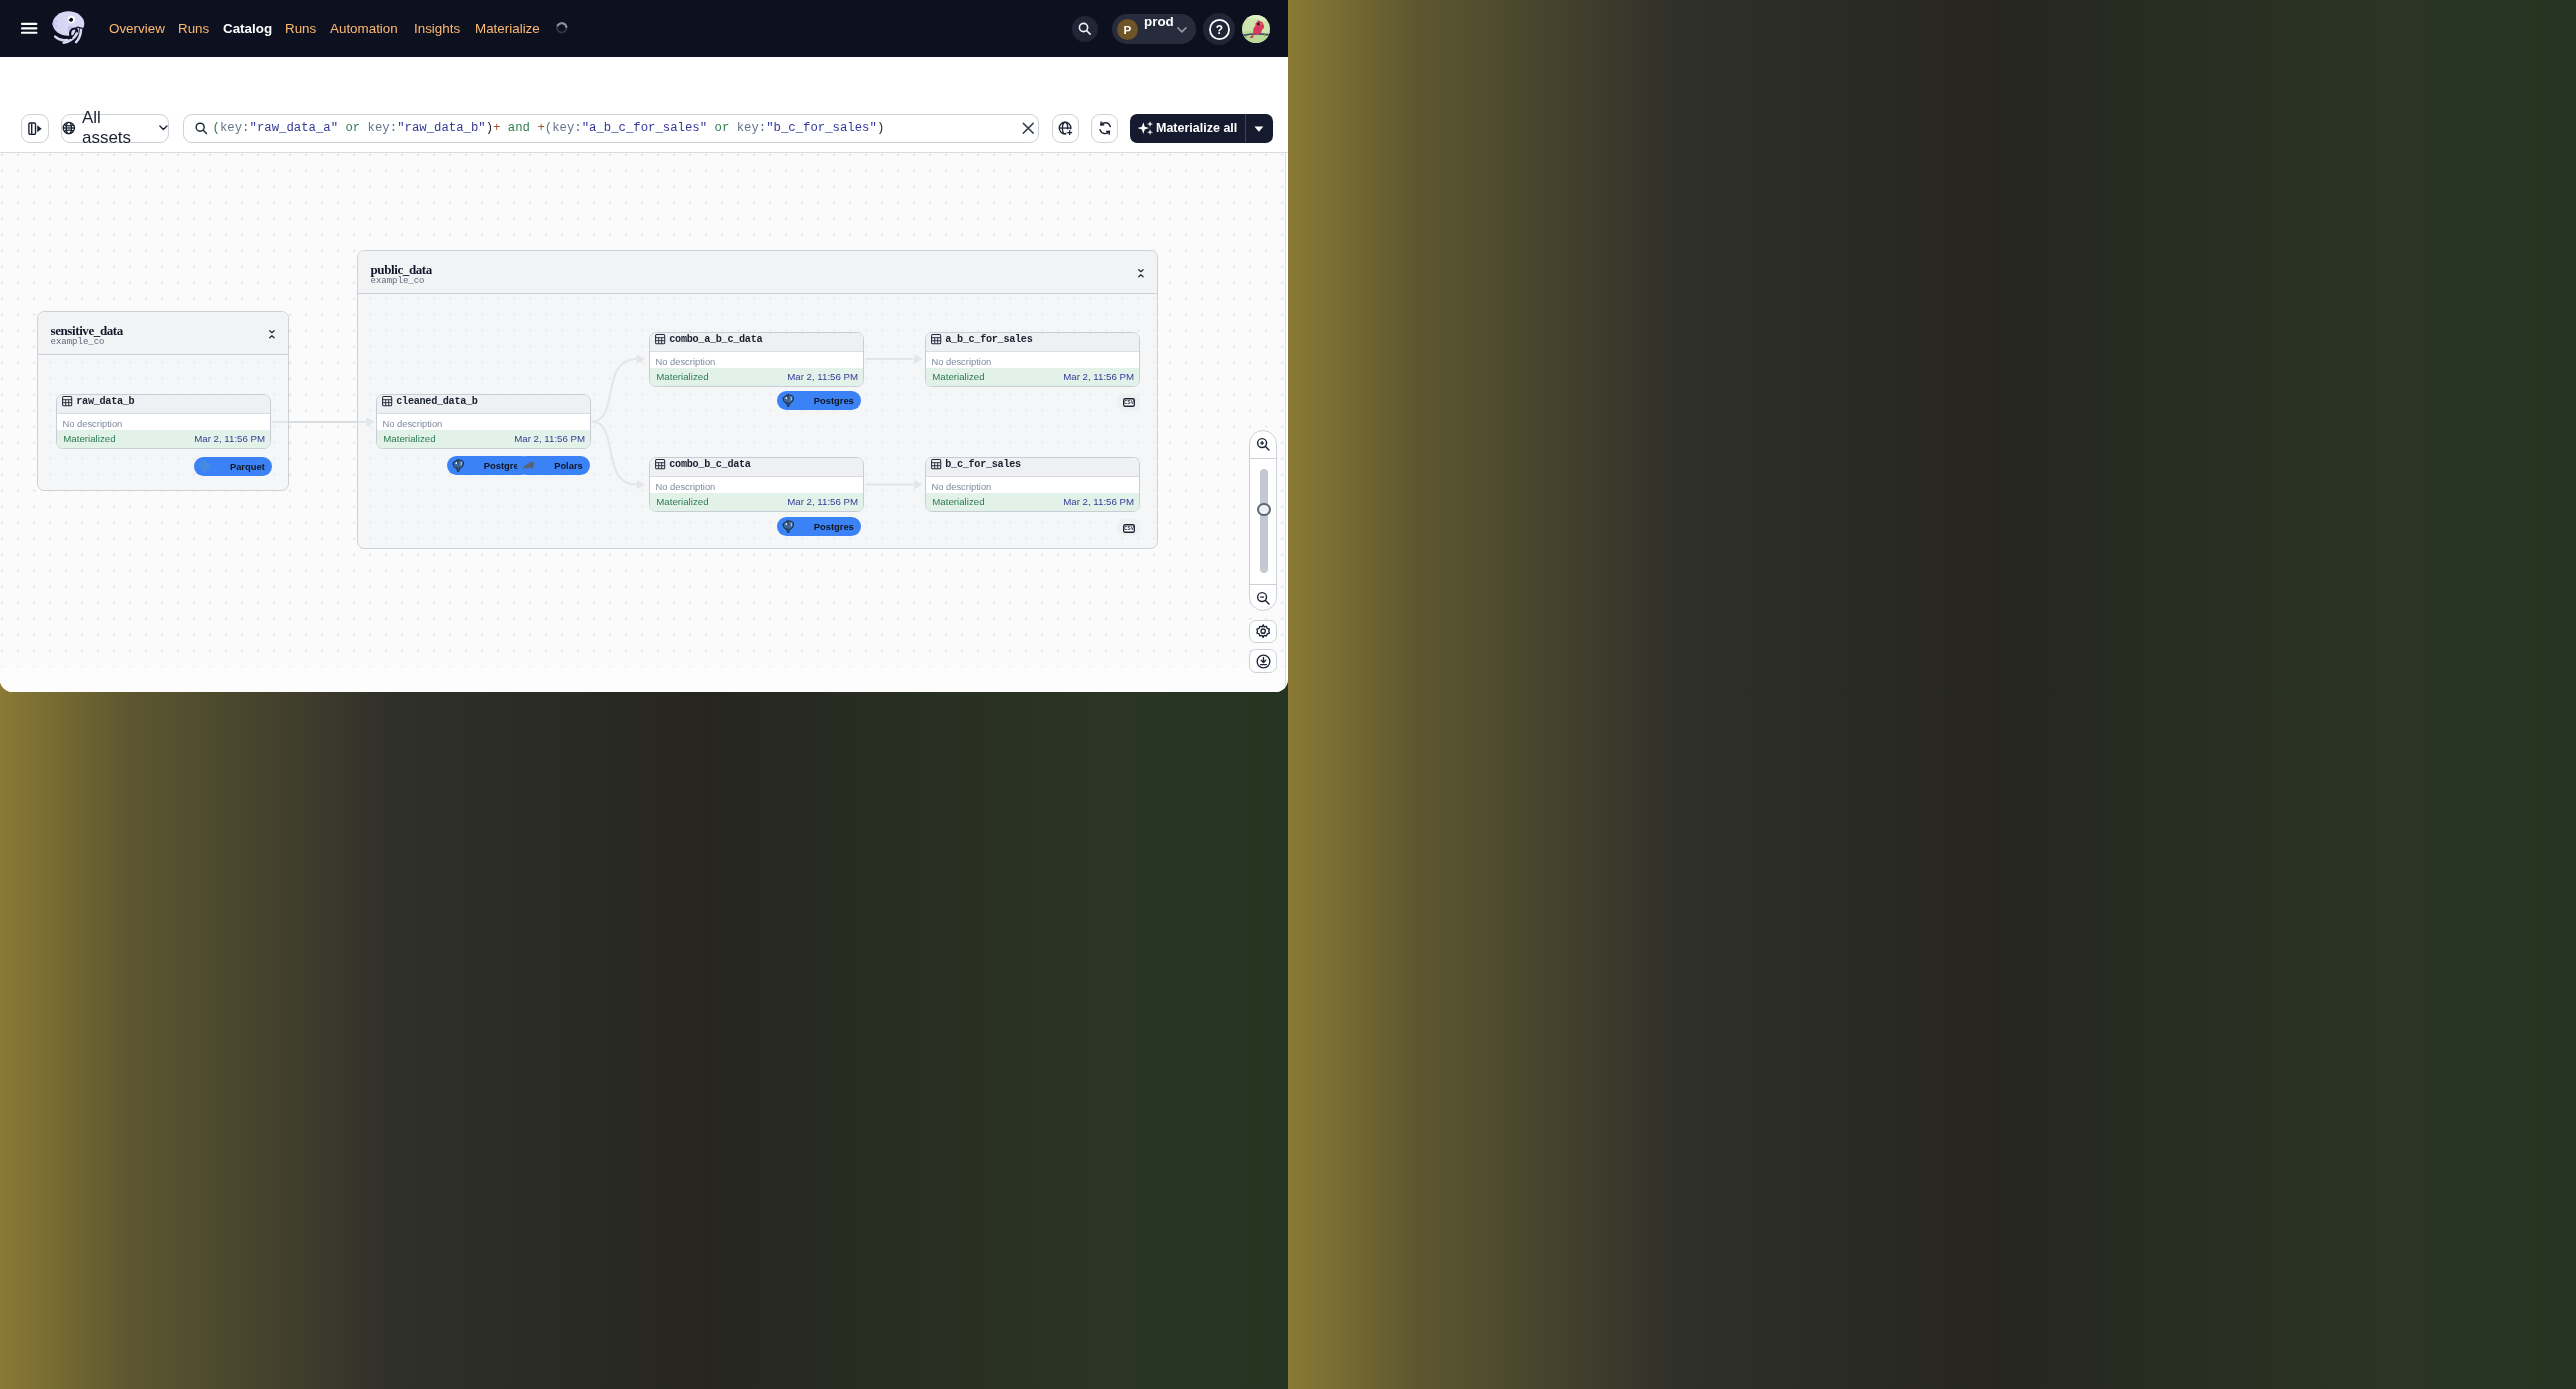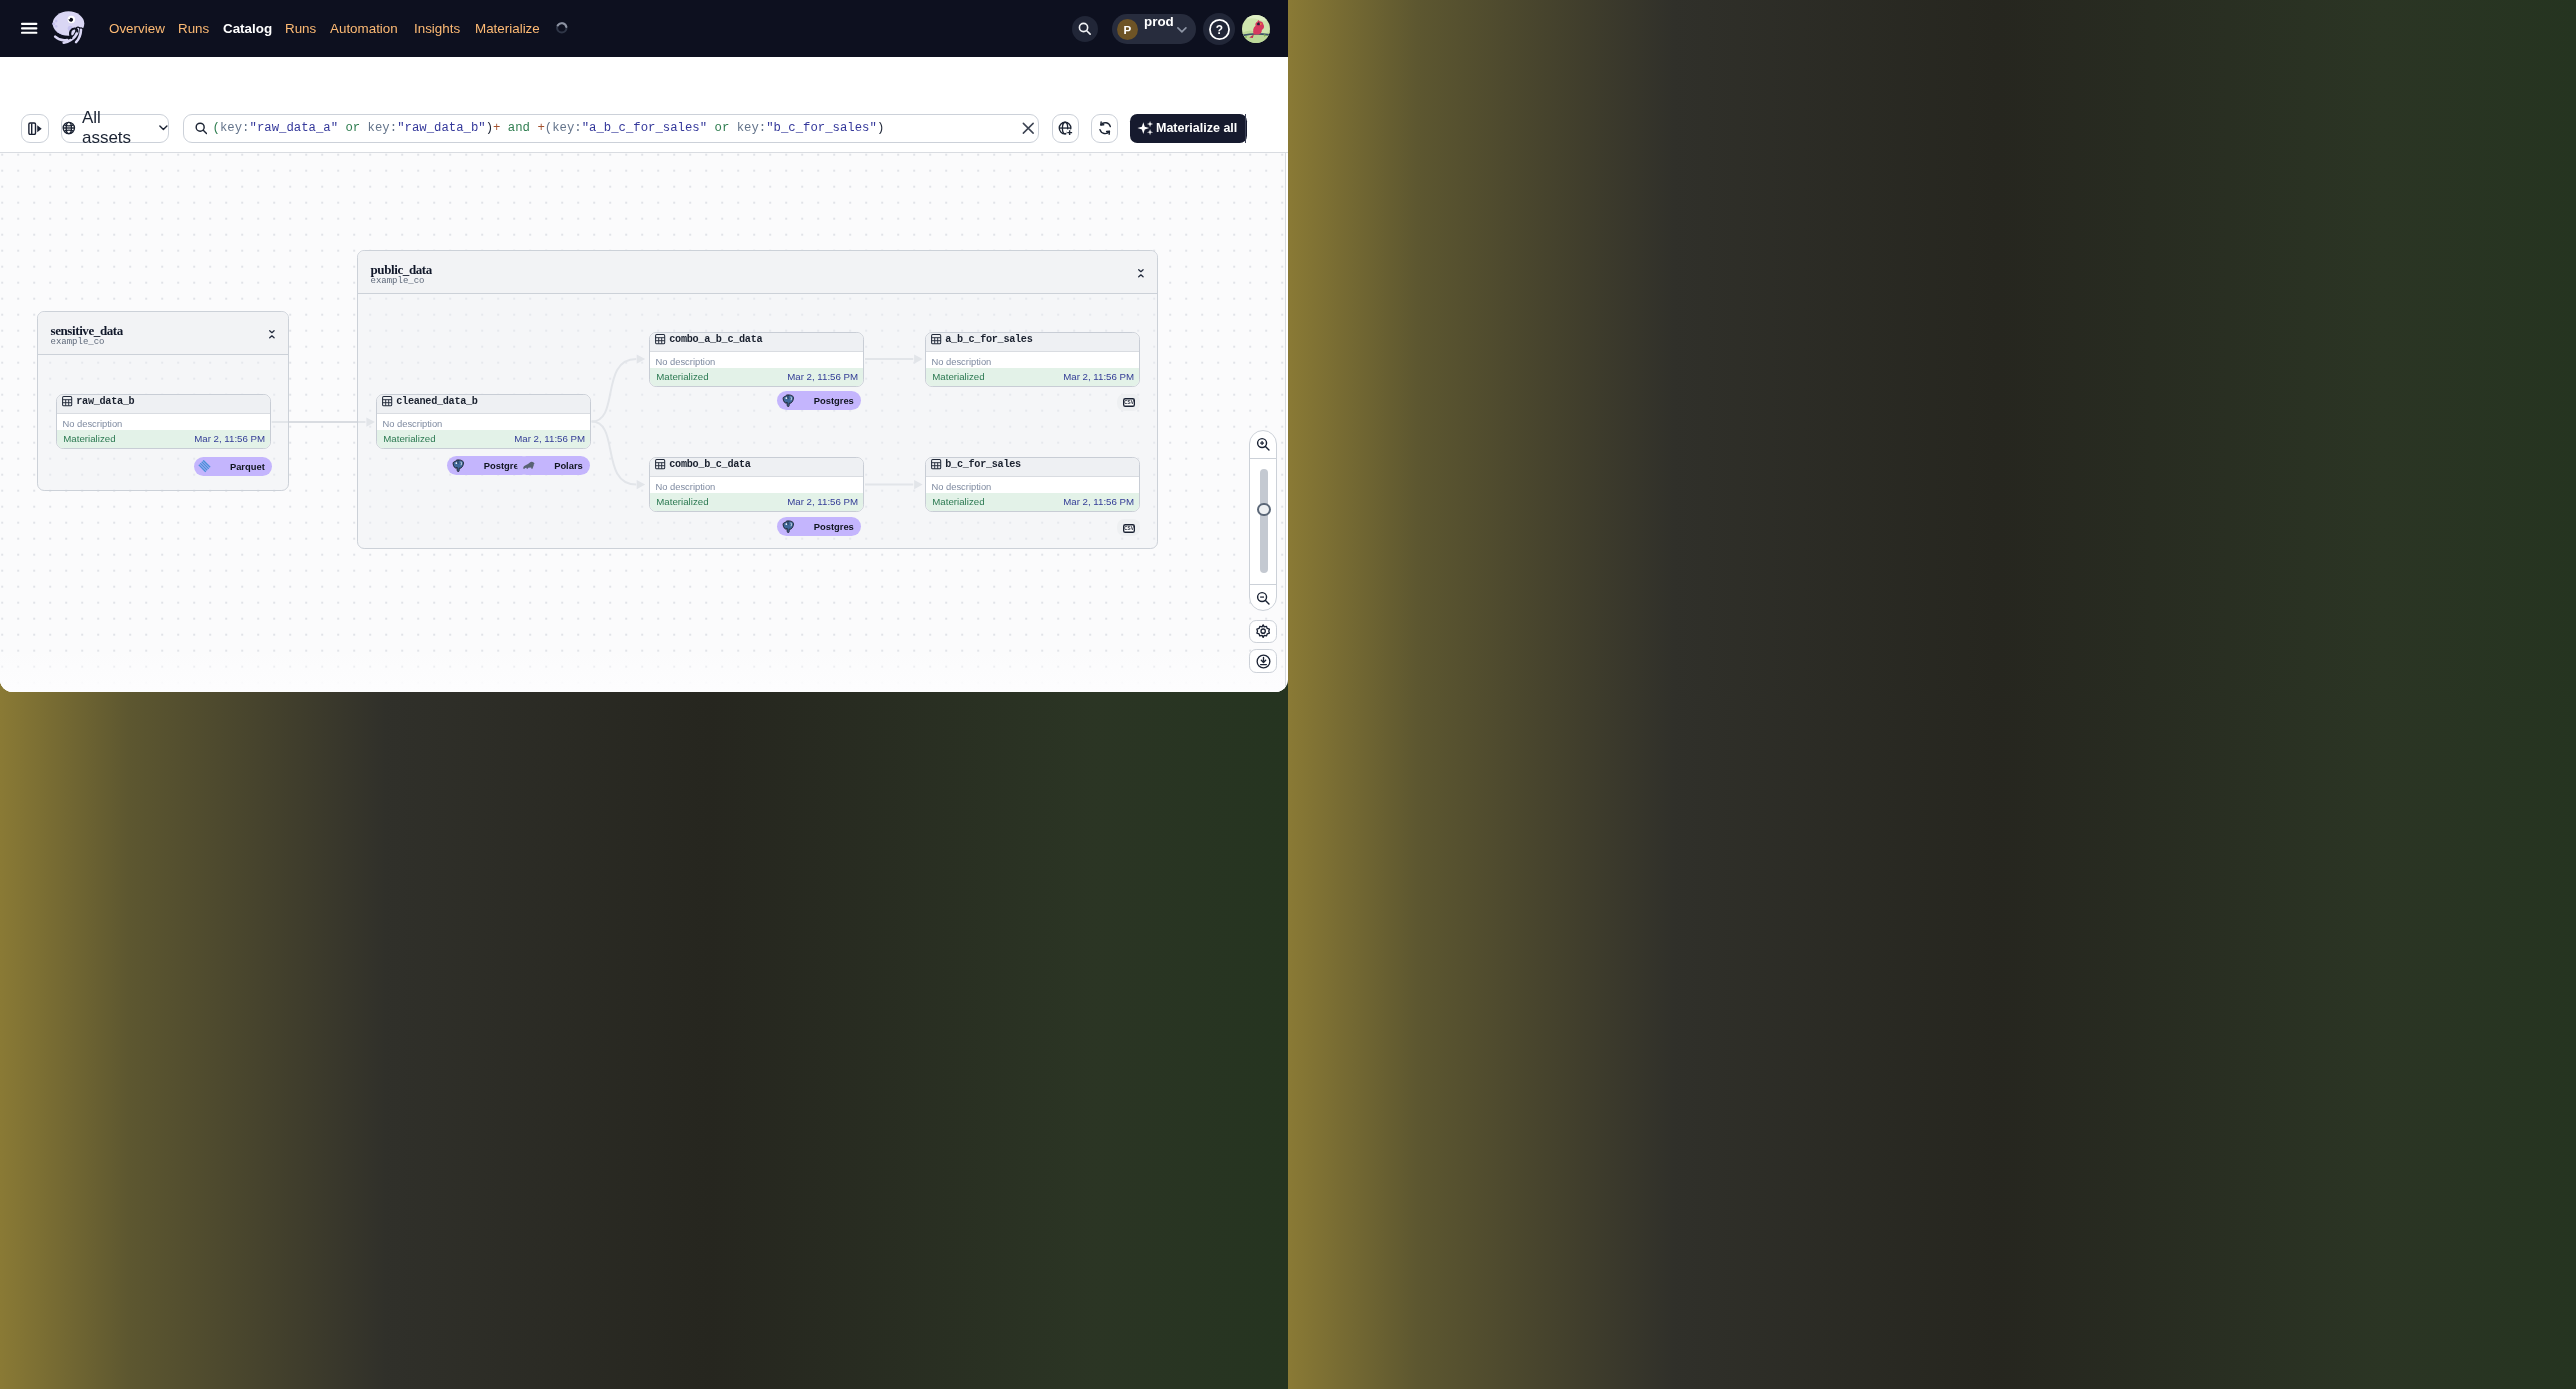--- a/index.html
+++ b/index.html
@@ -41,21 +41,21 @@
   .node { position:absolute; width:215px; height:55px; border:0.9px solid #c8cdd5; border-radius:7.2px; background:#fff; }
   .node-head { position:absolute; left:0; top:0; width:100%; height:19px; background:#eef0f3; border-bottom:0.9px solid #d9dce1; border-radius:6.3px 6.3px 0 0;
     display:flex; align-items:flex-start; padding:1.3px 0 0 5.4px; gap:3.6px; }
   .node-title { font-family:"Liberation Mono", monospace; font-weight:700; font-size:10.2px; letter-spacing:-0.3px; color:#19202e; }
   .node-desc { position:absolute; left:5.4px; top:23px; font-size:9.4px; color:#7e8aa0; }
   .node-green { position:absolute; left:0; bottom:0; width:100%; height:18px; background:#e3f2e8; border-radius:0 0 6.3px 6.3px;
     font-size:9.7px; }
   .node-green .m { position:absolute; left:6.3px; top:3.4px; color:#2c7a52; }
   .node-green .d { position:absolute; right:4.9px; top:3.4px; color:#333c96; }
 
-  .badge { position:absolute; height:19px; border-radius:9.4px; background:#c4b5fd; display:flex; align-items:center; gap:19px;
+  .badge { position:absolute; height:19px; border-radius:9.4px; background:#3b82f6; display:flex; align-items:center; gap:19px;
     padding:0 7.2px 0 4.5px; font-size:9.4px; font-weight:700; color:#10151f; }
   .csvbadge { position:absolute; width:19px; height:14.3px; }
 
   
   .ztool { position:absolute; left:1249px; top:430px; width:28px; height:181px; background:#fff; border:0.9px solid #ccd1d8; border-radius:14px; }
   .sqbtn { position:absolute; left:1249px; width:28px; height:24px; background:#fff; border:0.9px solid #ccd1d8; border-radius:7.2px;
     display:flex; align-items:center; justify-content:center; }
 </style>
 </head>
 <body>
@@ -181,21 +181,21 @@
       </svg>
     </div>
     <div class="fbtn" style="left:1091px;width:27.4px;">
       <svg width="14.3" height="14.3" viewBox="0 0 16 16">
         <path d="M 13.8 6.3 A 6 6 0 0 0 3.3 4.2" fill="none" stroke="#1b2333" stroke-width="1.6" stroke-linecap="round"></path>
         <path d="M 3.5 1.2 L 3.2 4.5 L 6.4 4.2" fill="none" stroke="#1b2333" stroke-width="1.6" stroke-linecap="round" stroke-linejoin="round"></path>
         <path d="M 2.2 9.7 A 6 6 0 0 0 12.7 11.8" fill="none" stroke="#1b2333" stroke-width="1.6" stroke-linecap="round"></path>
         <path d="M 12.5 14.8 L 12.8 11.5 L 9.6 11.8" fill="none" stroke="#1b2333" stroke-width="1.6" stroke-linecap="round" stroke-linejoin="round"></path>
       </svg>
     </div>
-    <div class="abs" style="left:1130px;top:11.6px;width:117px;height:29.5px;border-radius:7.2px;background:#161a2e;">
+    <div class="abs" style="left:1130px;top:11.6px;width:143px;height:29.5px;border-radius:7.2px;background:#161a2e;">
       <svg class="abs" style="left:7.2px;top:6.3px" width="18" height="18" viewBox="0 0 20 20">
         <path d="M 7 2.5 L 8.6 7.4 L 13.5 9 L 8.6 10.6 L 7 15.5 L 5.4 10.6 L 0.5 9 L 5.4 7.4 Z" fill="#fff"></path>
         <path d="M 14.5 1 L 15.3 3.7 L 18 4.5 L 15.3 5.3 L 14.5 8 L 13.7 5.3 L 11 4.5 L 13.7 3.7 Z" fill="#fff"></path>
         <path d="M 14.5 10 L 15.3 12.7 L 18 13.5 L 15.3 14.3 L 14.5 17 L 13.7 14.3 L 11 13.5 L 13.7 12.7 Z" fill="#fff"></path>
       </svg>
       <span class="abs" style="left:26px;top:7.2px;font-size:12.5px;font-weight:700;color:#fff;">Materialize all</span>
       <div class="abs" style="left:115px;top:0;width:0.9px;height:29.5px;background:#3d4256;"></div>
       <svg class="abs" style="left:124px;top:12.5px" width="9.8" height="6.3" viewBox="0 0 11 7">
           <path d="M 0.5 0.5 L 5.5 6.5 L 10.5 0.5 Z" fill="#fff"></path>
         </svg>

